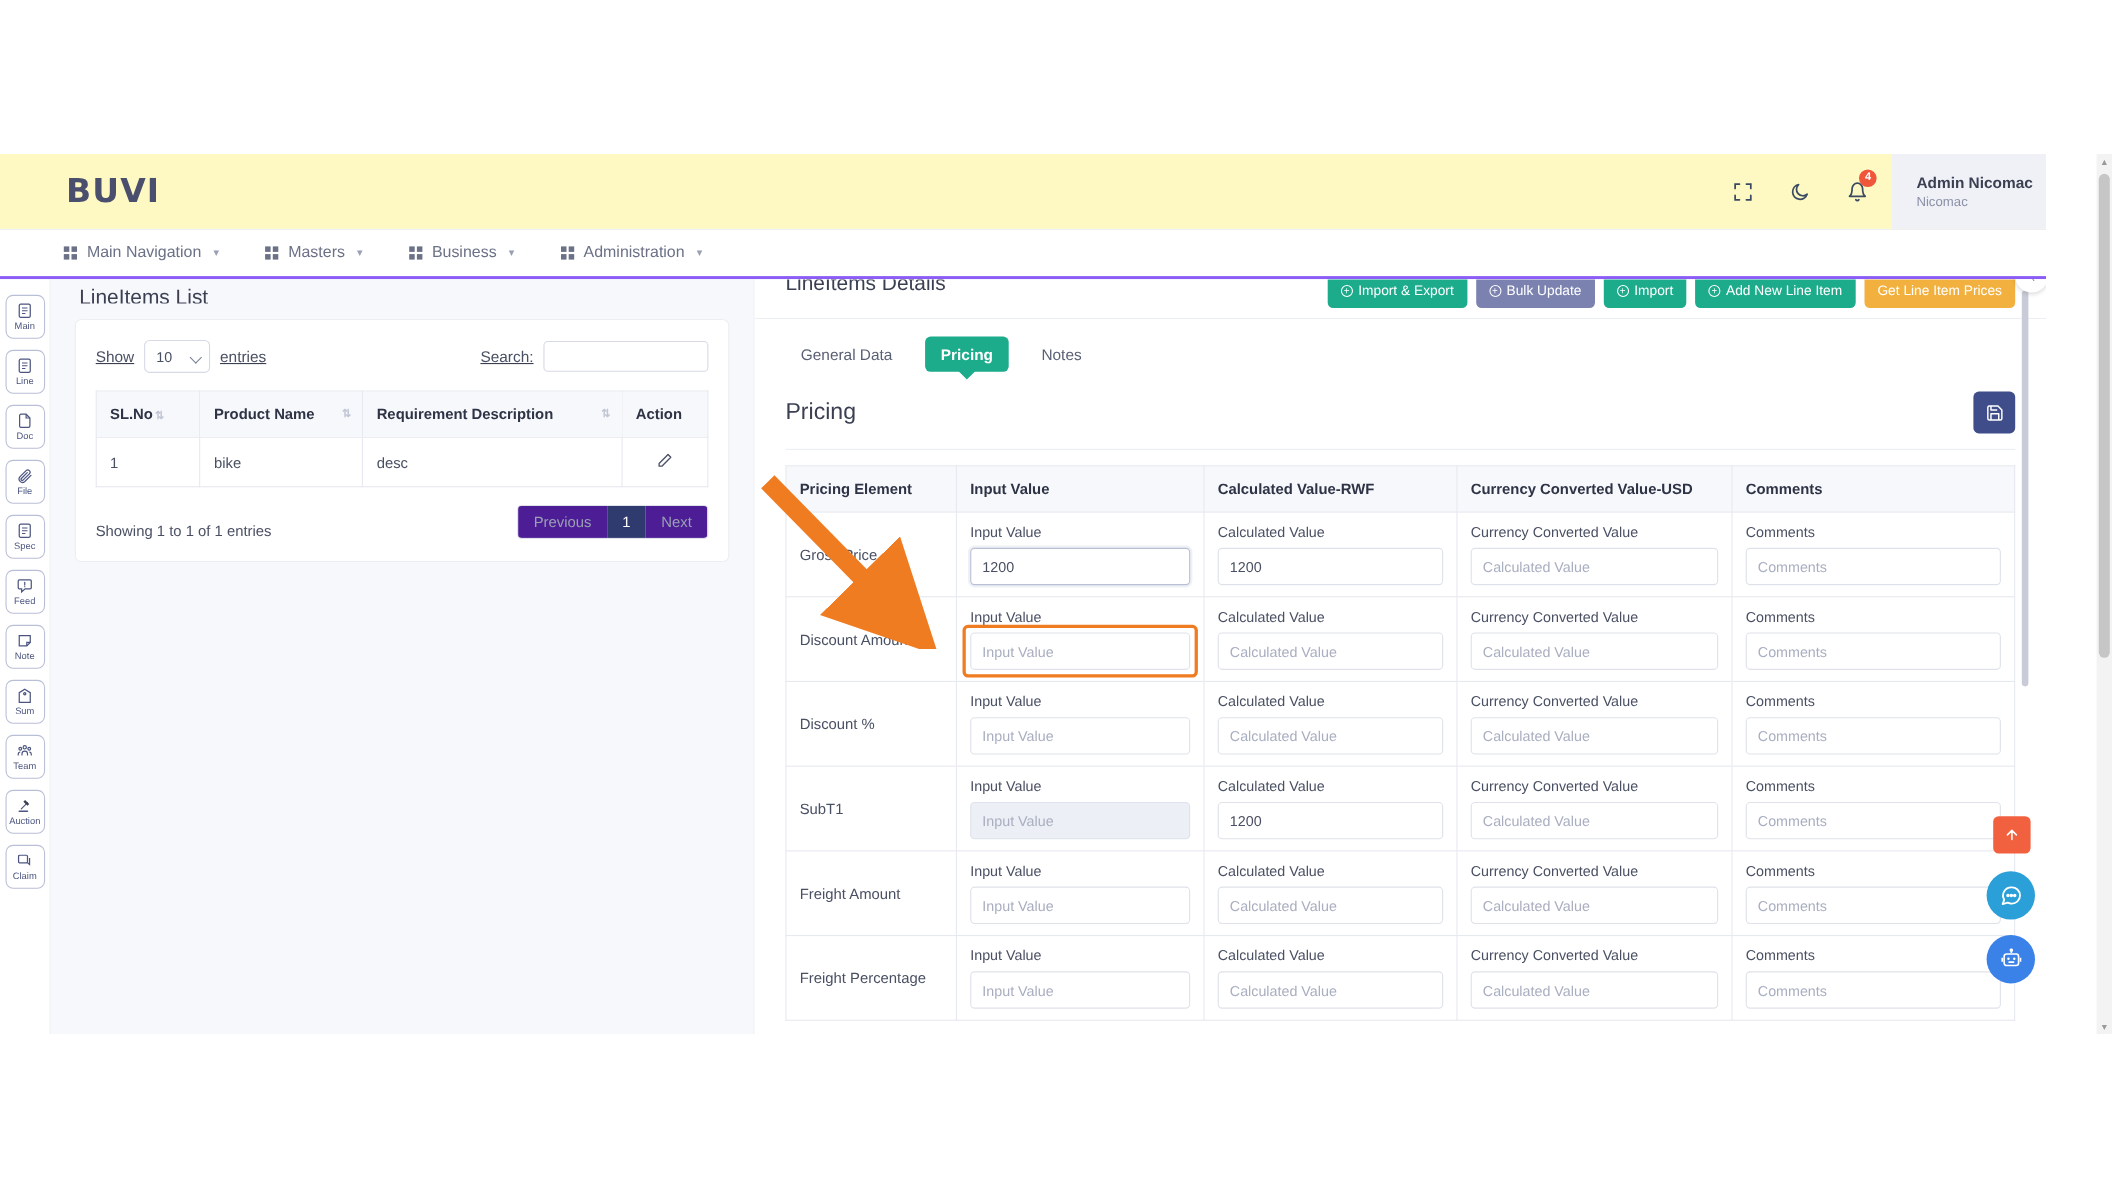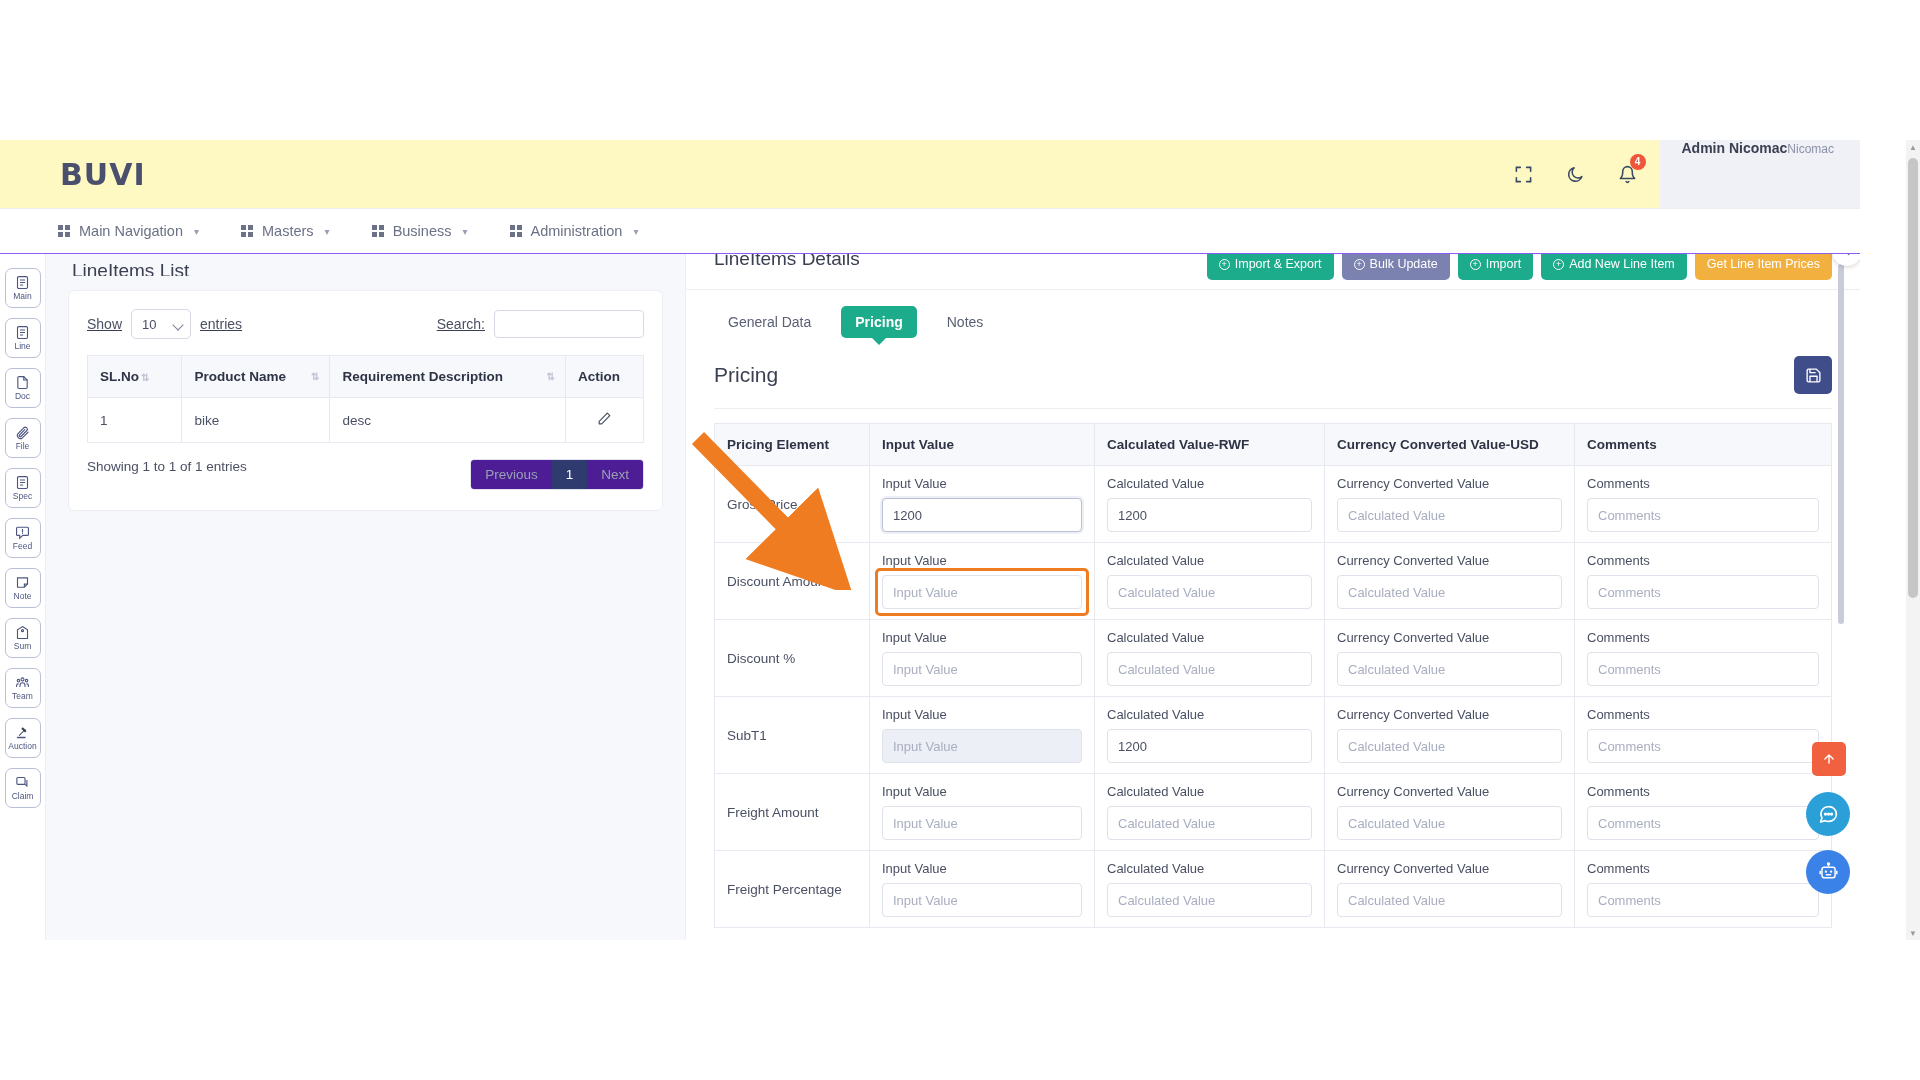--- a/index.html
+++ b/index.html
@@ -53,32 +53,32 @@
     position:absolute; top:14px; right:8px;
     background:#f0563a; color:#fff;
     font-size:10px; font-weight:700;
     width:16px; height:16px; border-radius:50%;
     display:flex; align-items:center; justify-content:center;
     line-height:1;
   }
   .user-box {
     background:#f0f1f7;
     height:68px;
-    padding: 0 26px 0 22px;
-    display:flex; flex-direction:row; justify-content:center;
+    padding: 0 12px 0 22px;
+    display:flex; flex-direction:column; justify-content:center;
     margin-left: 6px;
   }
   .user-name { font-size:14px; font-weight:700; color:#3a3f51; }
   .user-sub { font-size:12px; color:#8a90a6; margin-top:2px; }
 
   
   .navbar {
     height: 46px;
     border-top: 1px solid #edeef3;
-    border-bottom: 1px solid #8b5cf6;
+    border-bottom: 3px solid #8b5cf6;
     display:flex; align-items:center;
     padding-left: 58px;
     background:#fff;
   }
   .nav-item {
     display:flex; align-items:center; gap:9px;
     margin-right: 42px;
     color:#6b7186; font-size:14.5px;
     cursor:pointer;
   }
@@ -161,21 +161,21 @@
   .sortic { position:absolute; right:10px; top:50%; transform:translateY(-50%); color:#c0c5d4; font-size:10px; line-height:1; }
   .sortic.inline { position:static; transform:none; margin-left:2px; display:inline-block; }
   table.dt tbody td {
     border:1px solid #e6e9f0;
     padding: 13px 12px;
     font-size:13.5px; color:#4a5063;
     background:#fff;
   }
   td.act { text-align:center; }
   .pencil { cursor:pointer; }
-  .dt-bot { display:flex; align-items:flex-start; justify-content:space-between; margin-top:16px; }
+  .dt-bot { display:flex; align-items:flex-end; justify-content:space-between; margin-top:16px; }
   .dt-info { font-size:13.5px; color:#4a5063; }
   .pager { display:flex; border:1px solid #e0e3ec; border-radius:4px; overflow:hidden; }
   .pg { padding:7px 14px; font-size:13.5px; color:#9aa0b4; cursor:pointer; background:#4c1d95; }
   .pg.cur { background:#2f3b6e; color:#fff; }
 
   
   .right-panel { flex:1; background:#fff; position:relative; overflow:hidden; }
   .rp-head {
     display:flex; align-items:flex-start; justify-content:space-between;
     padding: 0 28px 0 28px; height:36px;

